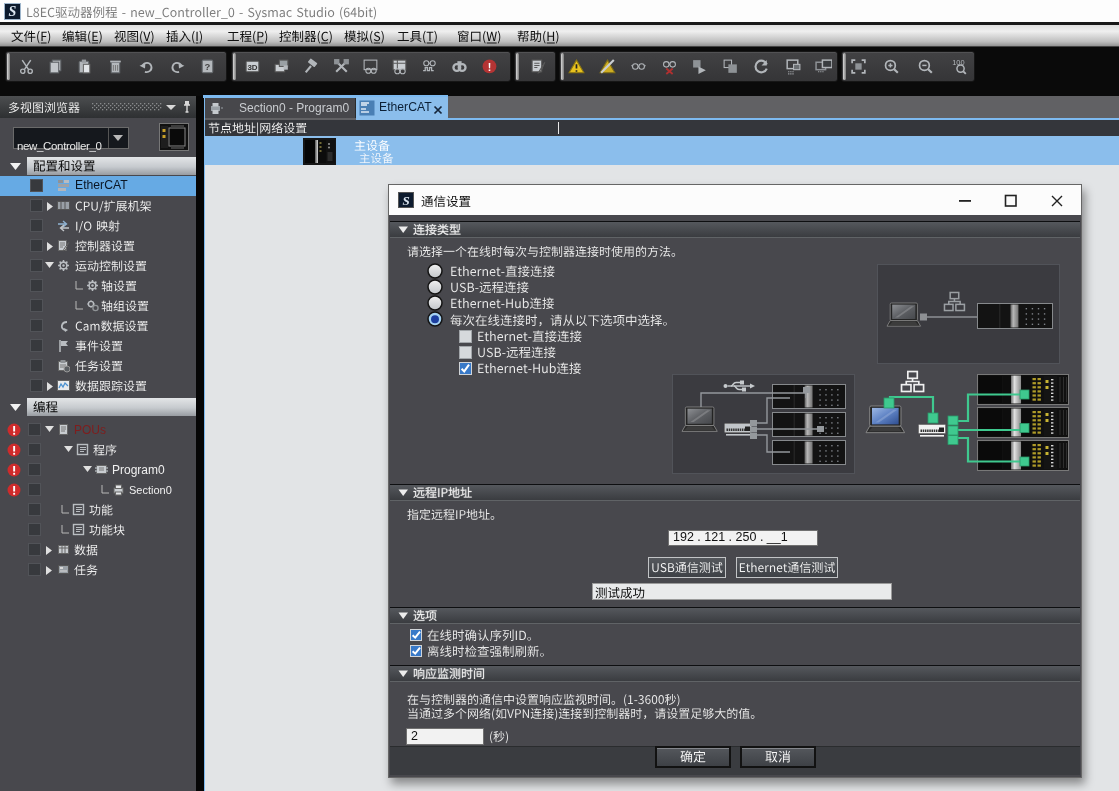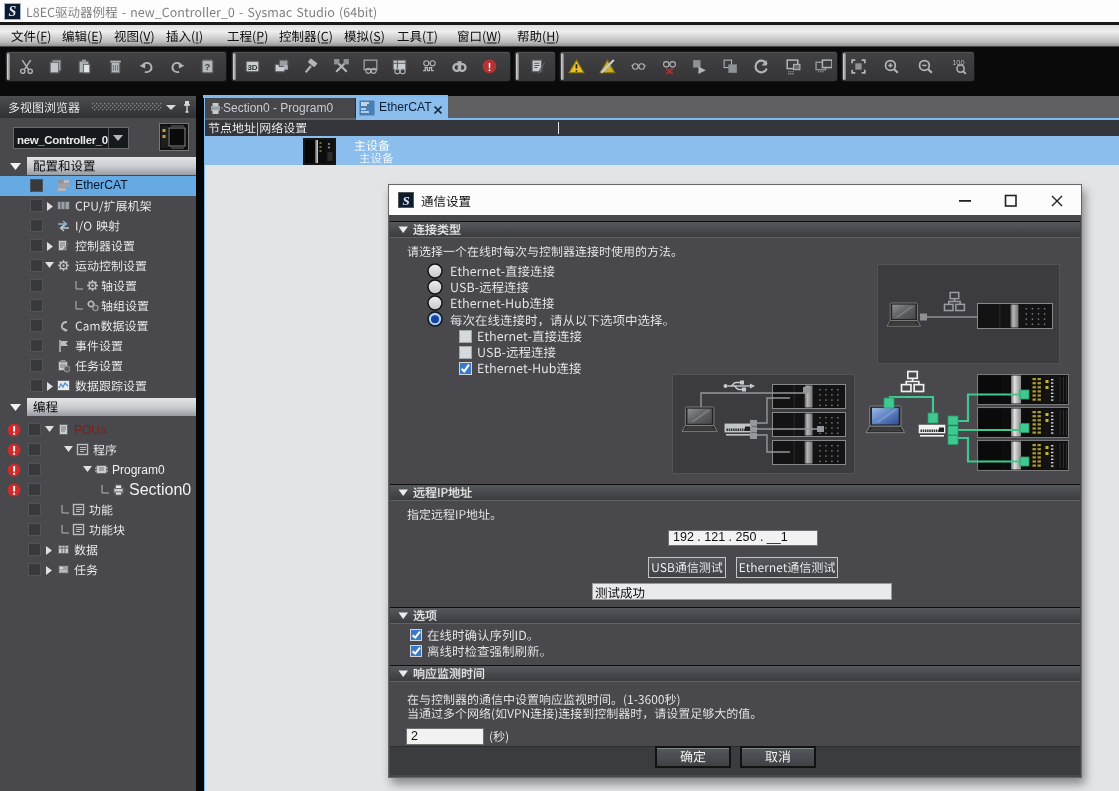--- a/index.html
+++ b/index.html
@@ -229,21 +229,21 @@
     <rect width="70" height="8" fill="url(#dots)"></rect>
   </svg>
 <svg style="position:absolute;left:165px;top:103px" width="12" height="8">
     <path d="M1 2 L6 7 L11 2 Z" fill="#d8d8d8"></path>
   </svg>
 <svg style="position:absolute;left:182px;top:100px" width="10" height="14">
     <path d="M5 1 V5 M2 5 H8 M5 5 V12 M3.5 12 H6.5" stroke="#d8d8d8" stroke-width="1.4" fill="none"></path>
     <rect x="3" y="1" width="4" height="4" fill="#d8d8d8"></rect>
   </svg>
 <div style="position:absolute;left:13px;top:127px;width:116px;height:22px;background:#15181d;border:1px solid #6a6a6a"></div>
-<div style="position:absolute;left:17px;top:134px;font-size:11.5px;line-height:13.915px;color:#e8e8e8;font-weight:bold;white-space:pre;letter-spacing:-0.35px">new_Controller_0</div>
+<div style="position:absolute;left:17px;top:140px;font-size:11.5px;line-height:13.915px;color:#e8e8e8;font-weight:normal;white-space:pre;letter-spacing:-0.35px">new_Controller_0</div>
 <div style="position:absolute;left:108px;top:128px;width:1px;height:20px;background:#555"></div>
 <svg style="position:absolute;left:111px;top:134px" width="14" height="8">
     <path d="M2 1 L7 7 L12 1 Z" fill="#b8b8b8"></path>
   </svg>
 <div style="position:absolute;left:159px;top:123px;width:30px;height:28px;background:#101010;border:1px solid #777"></div>
 <svg style="position:absolute;left:160px;top:124px" width="28" height="26">
     <rect x="1" y="2" width="7" height="22" fill="#1e1e1e"></rect>
     <rect x="2.5" y="5" width="3" height="3" fill="#c8a028"></rect>
     <rect x="2.5" y="11" width="3" height="3" fill="#c8a028"></rect>
     <rect x="9" y="4" width="16" height="18" fill="#0a0a0a" stroke="#888"></rect>
@@ -393,21 +393,21 @@
   </svg>
 <div style="position:absolute;left:28px;top:483px;width:13px;height:13px;background:#37393d;border:1px solid #515358"></div>
 <svg style="position:absolute;left:100px;top:485px" width="10" height="10">
     <path d="M2 0 V8 H9" stroke="#b8b8b8" fill="none"></path>
   </svg>
 <svg style="position:absolute;left:112px;top:483px" width="13" height="14">
     <rect x="2" y="5" width="9" height="5" fill="#c9cdd1" stroke="#666"></rect>
     <rect x="3.5" y="2" width="6" height="3.5" fill="#e5e7e9" stroke="#666"></rect>
     <rect x="3.5" y="9" width="6" height="3" fill="#e5e7e9" stroke="#666"></rect>
   </svg>
-<div style="position:absolute;left:129px;top:482.62px;font-size:16px;line-height:14.52px;color:#f0f0f0;font-weight:normal;white-space:pre">Section0</div>
+<div style="position:absolute;left:129px;top:482.62px;font-size:11px;line-height:14.52px;color:#f0f0f0;font-weight:normal;white-space:pre">Section0</div>
 <div style="position:absolute;left:28px;top:503px;width:13px;height:13px;background:#37393d;border:1px solid #515358"></div>
 <svg style="position:absolute;left:60px;top:505px" width="10" height="10">
     <path d="M2 0 V8 H9" stroke="#b8b8b8" fill="none"></path>
   </svg>
 <svg style="position:absolute;left:72px;top:503px" width="13" height="14">
     <rect x="1.5" y="1.5" width="10" height="10" fill="none" stroke="#b9bdc1" stroke-width="1.4"></rect>
     <path d="M4 4.5 h6 M4 6.5 h6 M4 8.5 h4" stroke="#b9bdc1"></path>
   </svg>
 <div style="position:absolute;left:28px;top:523px;width:13px;height:13px;background:#37393d;border:1px solid #515358"></div>
 <svg style="position:absolute;left:60px;top:525px" width="10" height="10">
@@ -439,21 +439,21 @@
 <div style="position:absolute;left:205px;top:96px;width:914px;height:24px;background:#616164"></div>
 <div style="position:absolute;left:203px;top:95px;width:245px;height:3px;background:#7dbaf0"></div>
 <div style="position:absolute;left:356px;top:118px;width:763px;height:2.5px;background:#7dbaf0"></div>
 <div style="position:absolute;left:205px;top:98px;width:151px;height:20px;background:#47474b;border-right:1px solid #2a2a2a"></div>
 <svg style="position:absolute;left:209px;top:102px" width="14" height="13">
     <rect x="2" y="4" width="9" height="5" fill="#9aa0a6"></rect>
     <rect x="3.5" y="1" width="6" height="3.5" fill="#c5c9cd"></rect>
     <rect x="3.5" y="8" width="6" height="4" fill="#c5c9cd"></rect>
     <path d="M12 6 l2 0" stroke="#9aa0a6"></path>
   </svg>
-<div style="position:absolute;left:223px;top:100.62px;font-size:12px;line-height:14.52px;color:#c9ccd0;font-weight:normal;white-space:pre">Section0 - Program0</div>
+<div style="position:absolute;left:239px;top:100.62px;font-size:12px;line-height:14.52px;color:#c9ccd0;font-weight:normal;white-space:pre">Section0 - Program0</div>
 <div style="position:absolute;left:356px;top:97px;width:92px;height:23px;background:#8bbeec"></div>
 <svg style="position:absolute;left:359px;top:100px" width="16" height="16">
     <rect x="0.5" y="0.5" width="15" height="15" fill="#4a7fb4"></rect>
     <path d="M2 3 h8 M2 5 h6" stroke="#e8f0f8" stroke-width="1.6"></path>
     <path d="M2 9 h5 M2 12 h8" stroke="#dce8f4" stroke-width="1.6"></path>
   </svg>
 <div style="position:absolute;left:379px;top:100.422px;font-size:12.2px;line-height:14.762px;color:#0c2036;font-weight:normal;white-space:pre">EtherCAT</div>
 <svg style="position:absolute;left:433px;top:105px" width="10" height="10">
     <path d="M1.5 1.5 L8.5 8.5 M8.5 1.5 L1.5 8.5" stroke="#15253a" stroke-width="1.7"></path>
   </svg>

